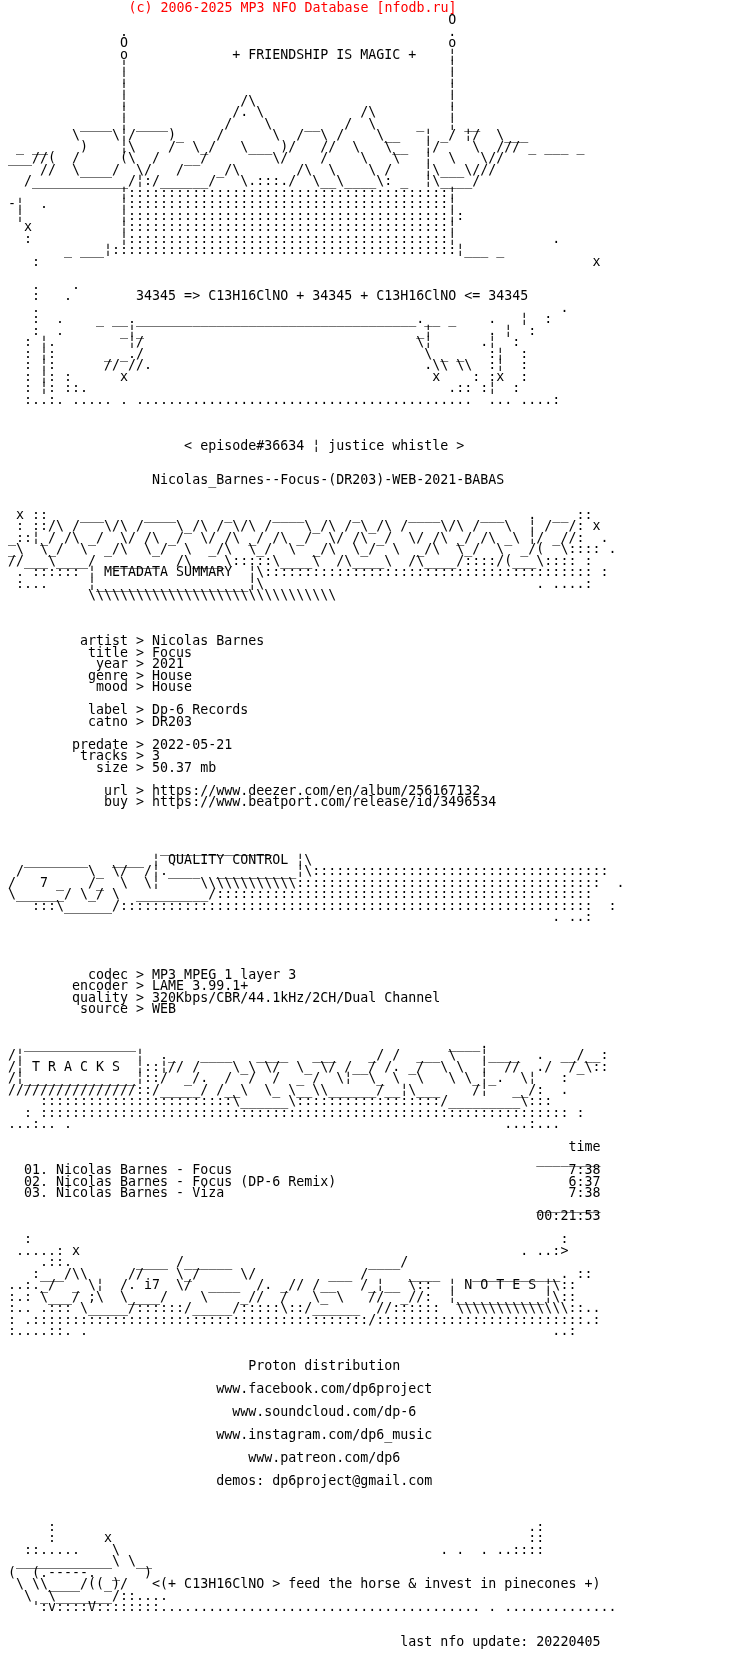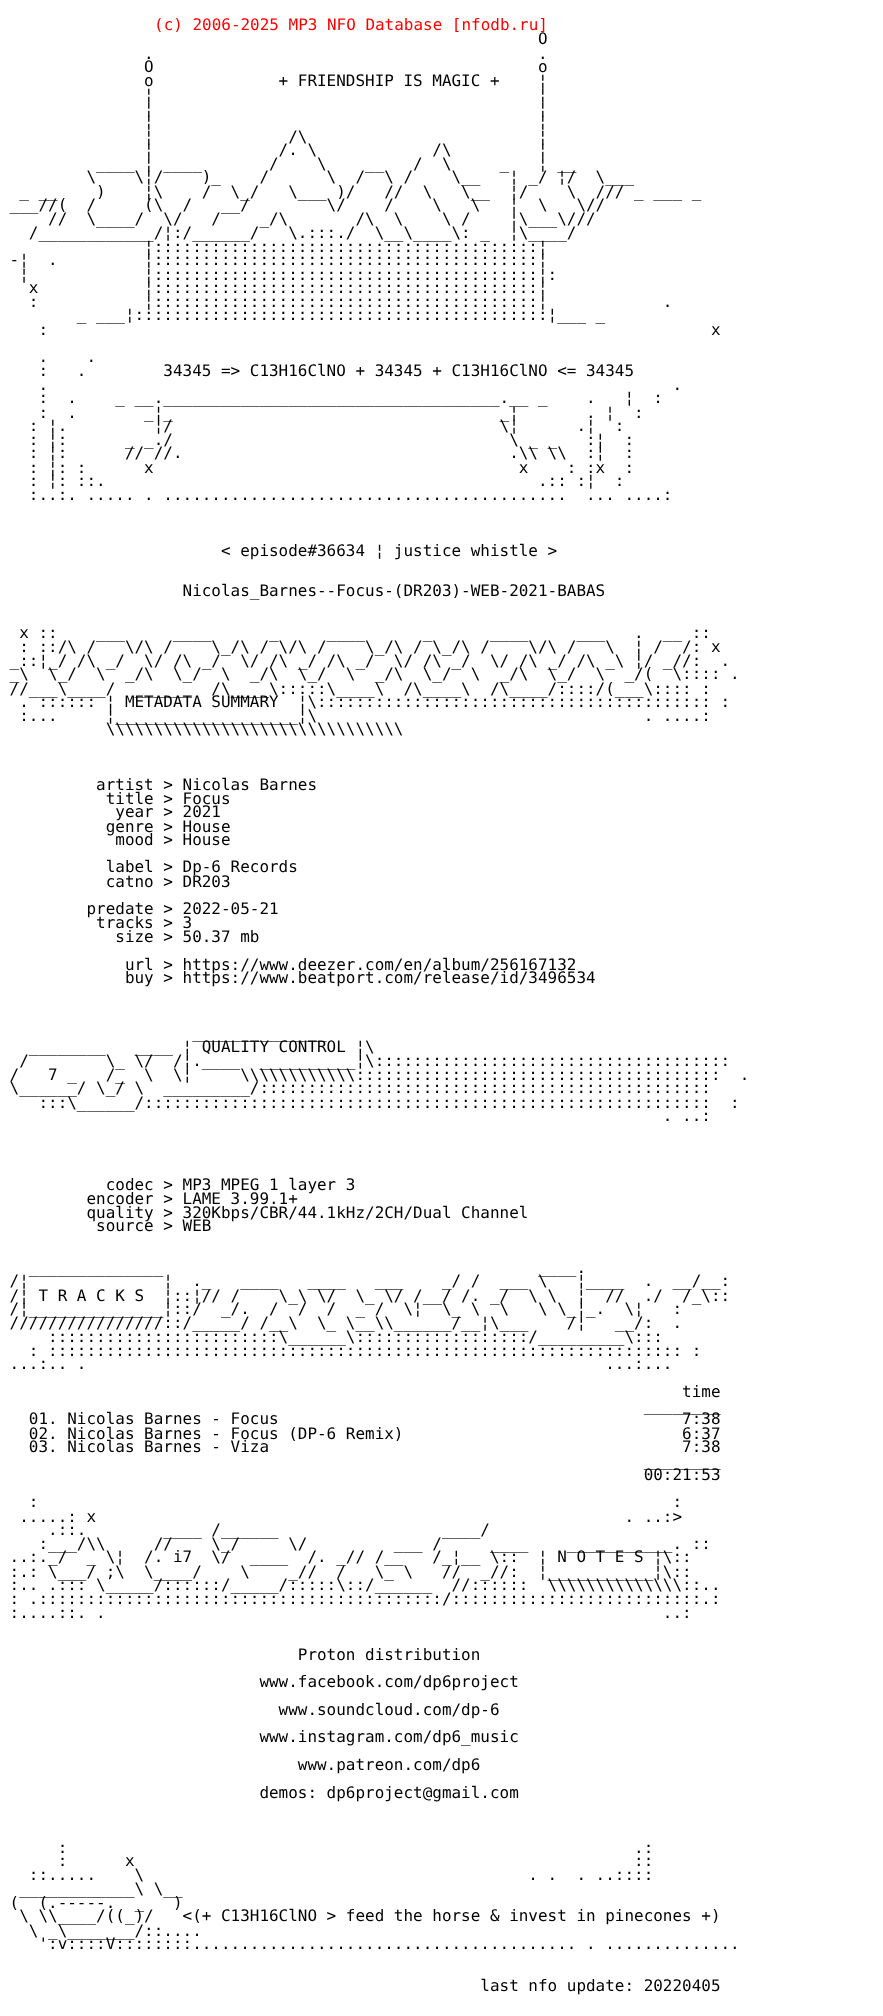--- a/index.html
+++ b/index.html
@@ -1,17 +1,17 @@
 <!DOCTYPE html>
 <html><head>
 <meta charset="utf-8">
 <style>
   html,body{margin:0;padding:0;background:#ffffff;}
   body{width:736px;height:1680px;overflow:hidden;}
-  .nfo-page{width:585px;padding-top:16px;}
+  .nfo-page{width:585px;padding-top:2px;}
   pre{
     margin:0;
     font-family:"DejaVu Sans Mono","Liberation Mono",monospace;
     font-size:13.3px;
     line-height:11.5px;
     color:#000000;
     white-space:pre;
   }
   .copyright{
     color:#ff0000;

